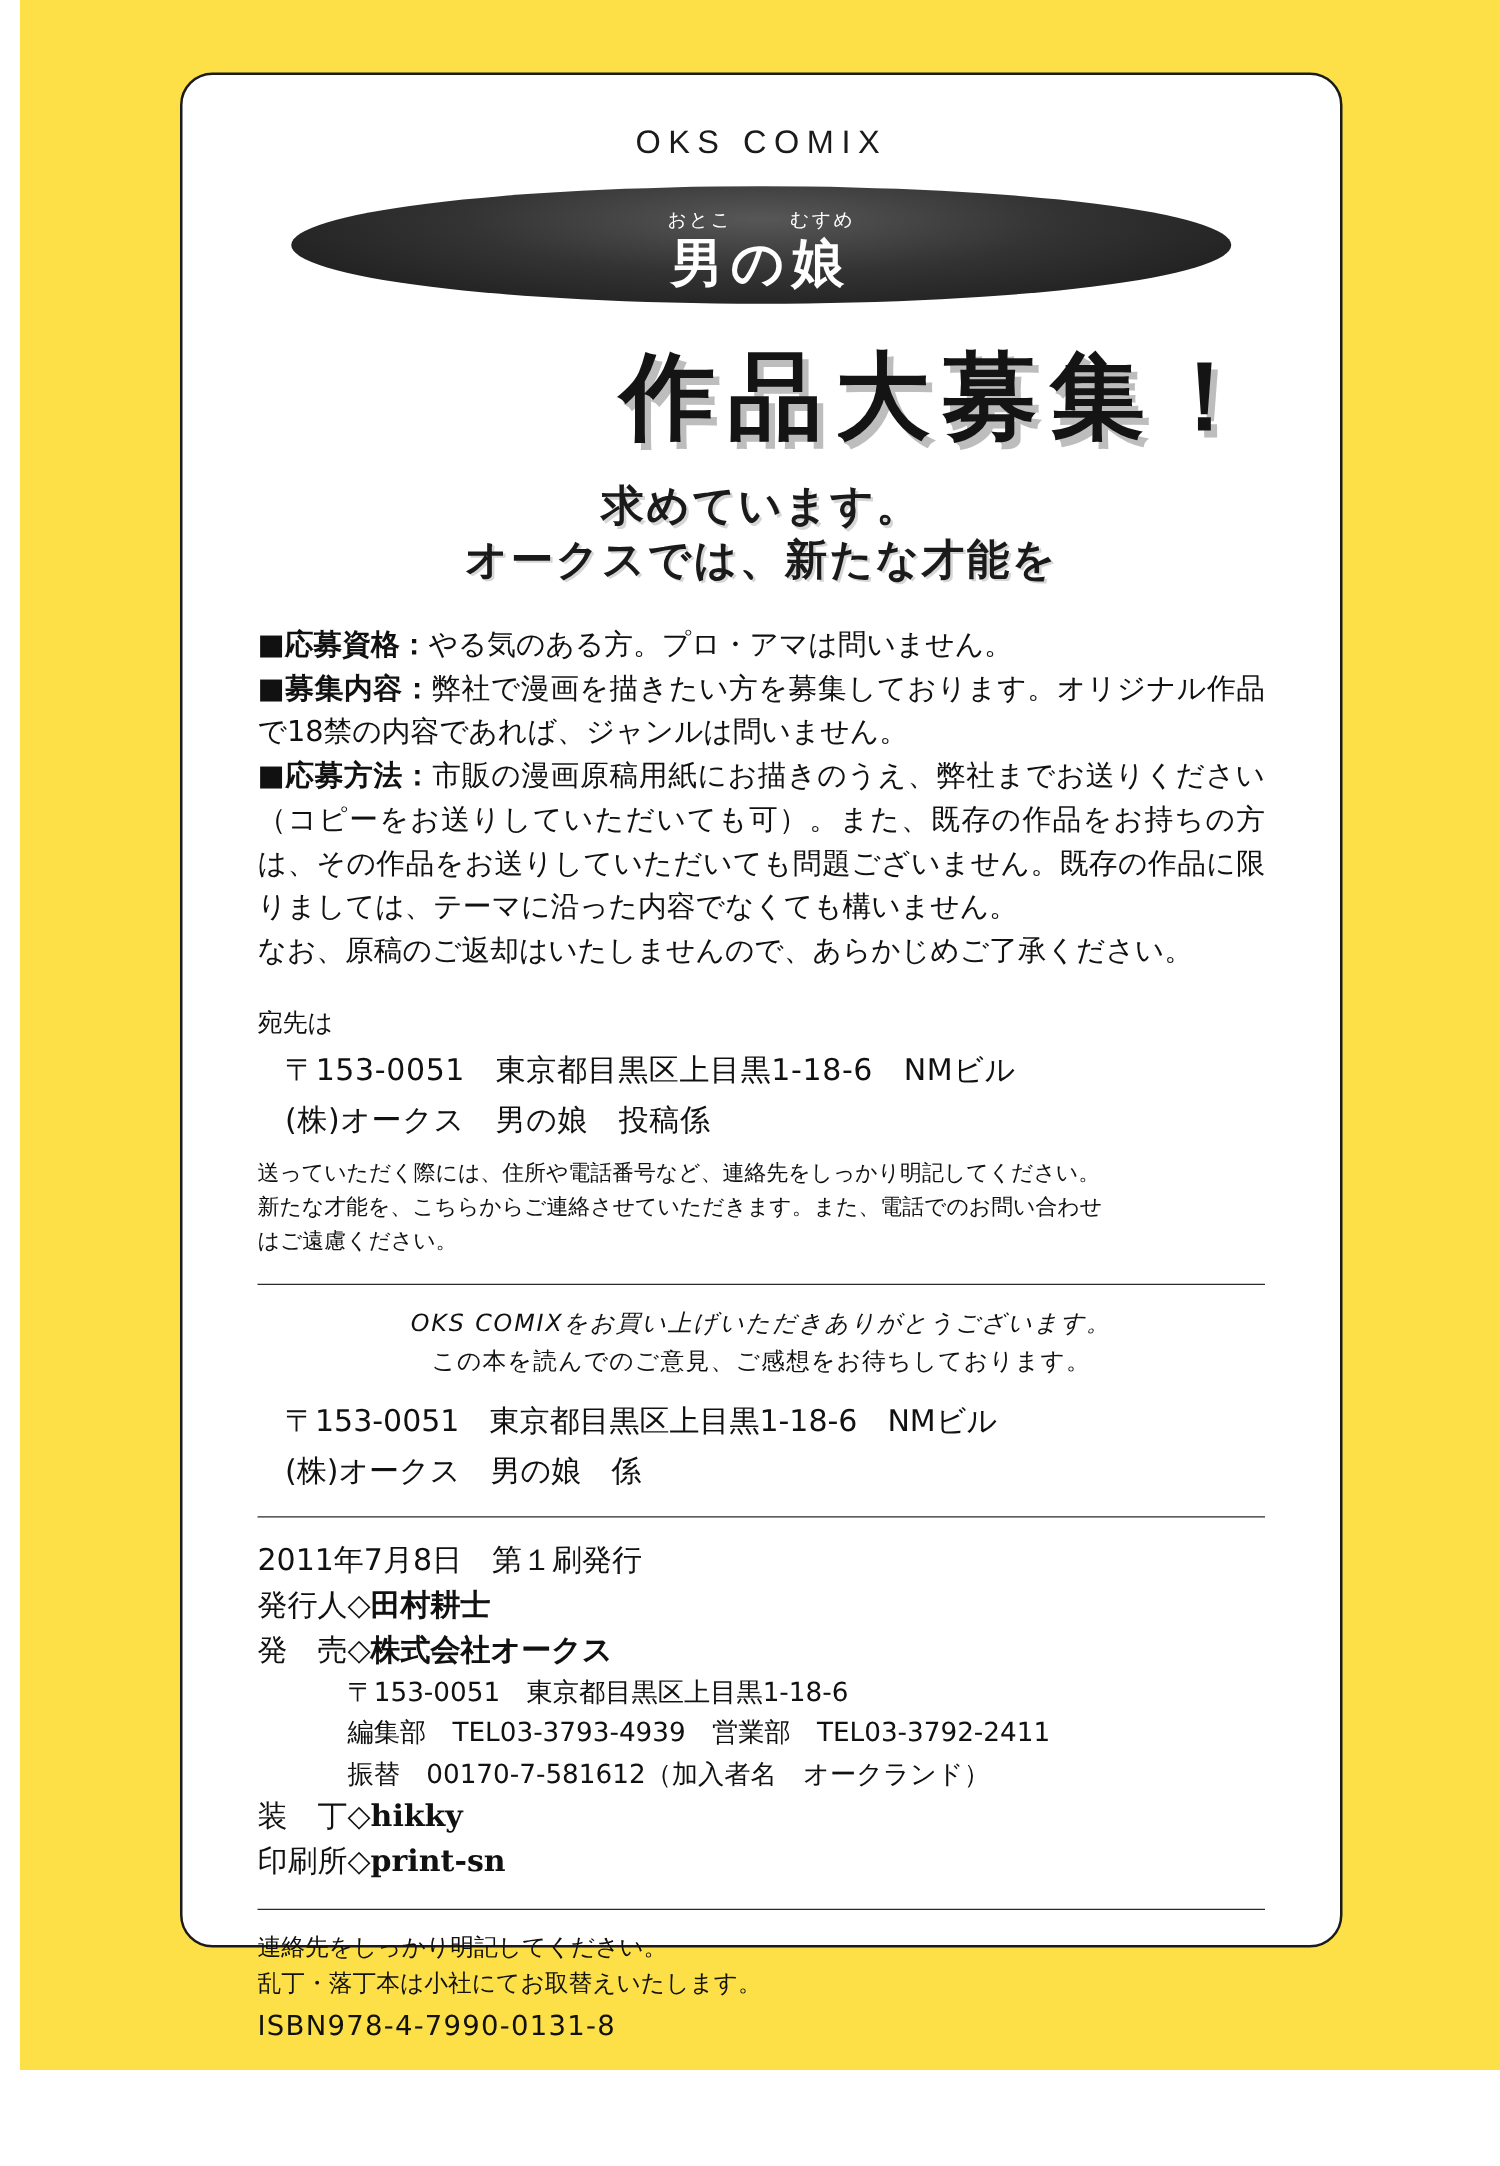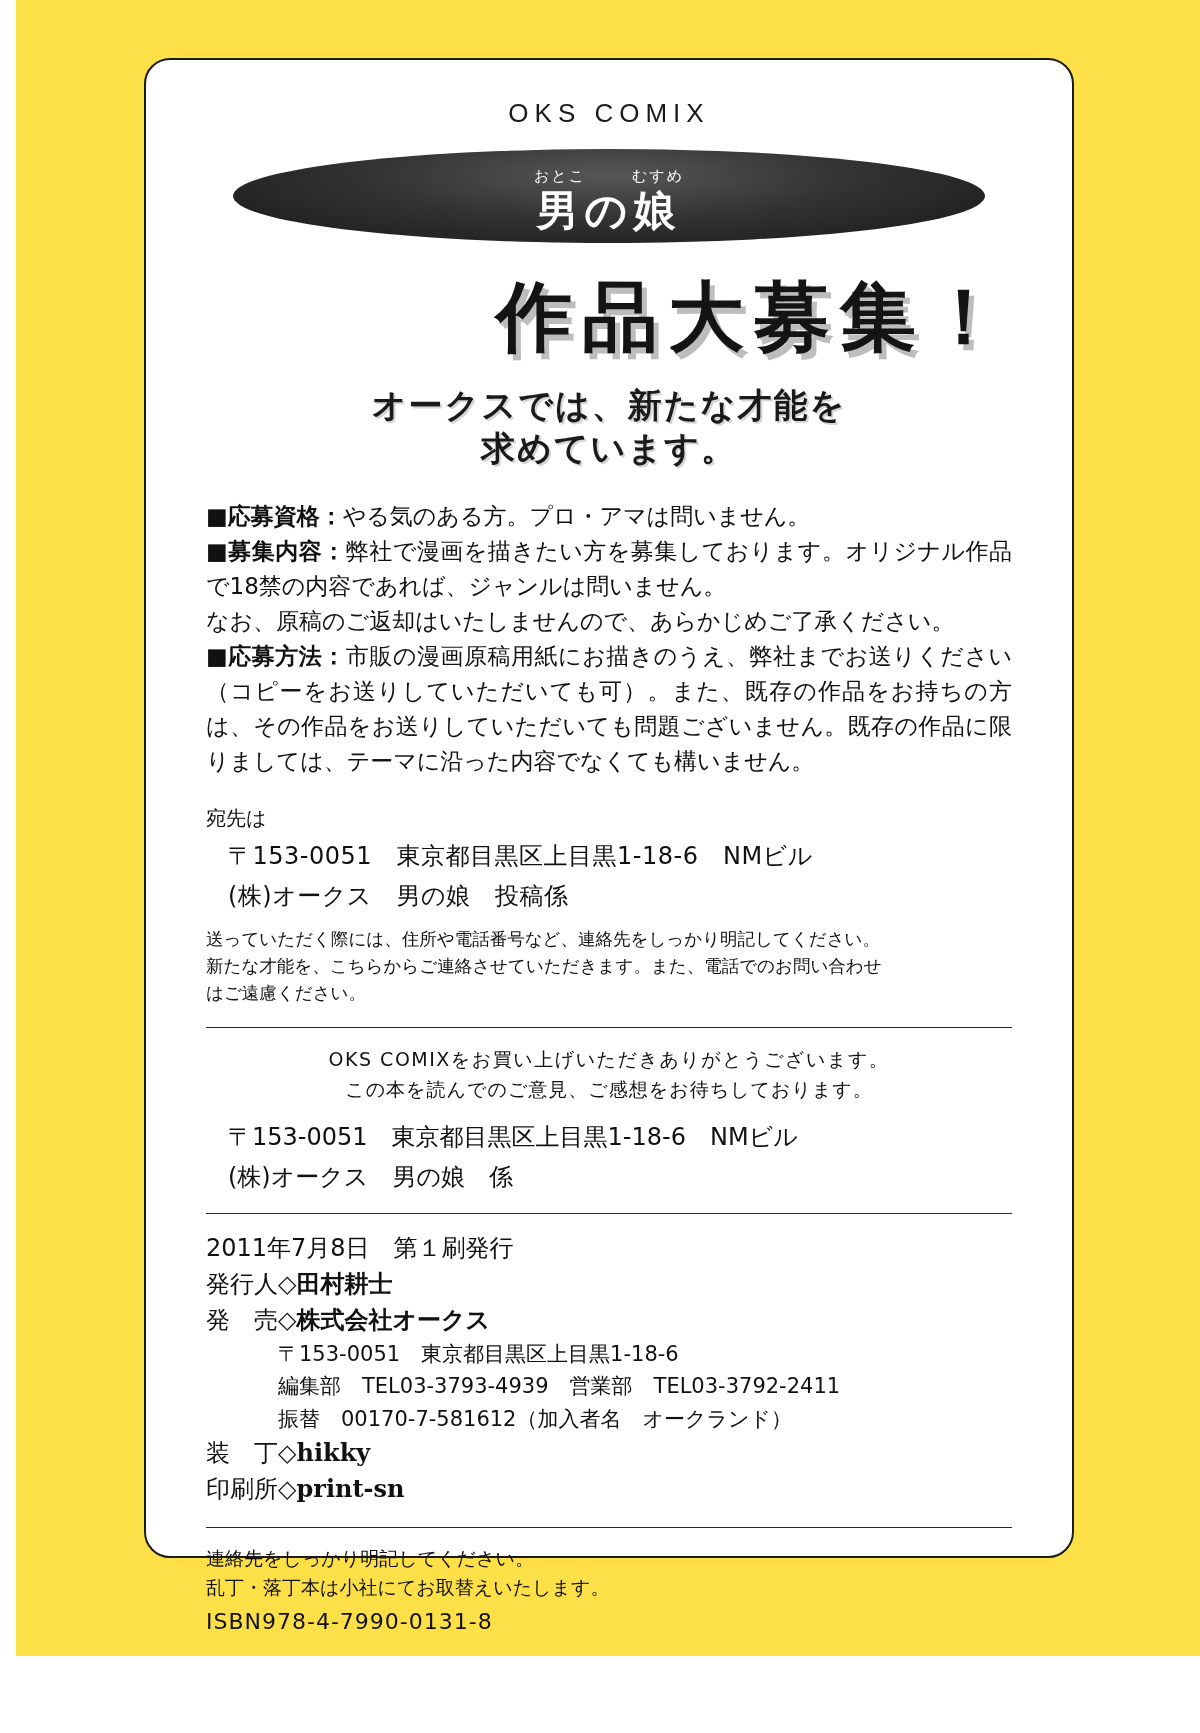--- a/index.html
+++ b/index.html
@@ -152,21 +152,21 @@
     margin: 20px 0 0 0;
   }
 
   .thanks {
     margin-top: 16px;
     font-size: 19px;
     line-height: 1.6;
     text-align: center;
     letter-spacing: 1px;
   }
-  .thanks .l1 { letter-spacing: 1.5px; }
+  .thanks .l1 { letter-spacing: 1.5px; font-style: italic; }
 
   .addr2 {
     margin-top: 16px;
     font-size: 24px;
     padding-left: 22px;
   }
   .addr2 .l2 { margin-top: 8px; }
 
   .colophon {
     margin-top: 16px;
@@ -212,29 +212,29 @@
         <div class="ellipse"></div>
         <div class="ellipse-ruby">
           <span>おとこ</span><span class="ruby-gap"></span><span>むすめ</span>
         </div>
         <div class="ellipse-title">男の娘</div>
       </div>
 
       <div class="big-title">作品大募集！</div>
 
       <div class="sub-lines">
+        <div>求めています。</div>
         <div>オークスでは、新たな才能を</div>
-        <div>求めています。</div>
       </div>
 
       <div class="body-block">
         <p><span class="lead">■応募資格：</span><span>やる気のある方。プロ・アマは問いません。</span></p>
         <p><span class="lead">■募集内容：</span><span>弊社で漫画を描きたい方を募集しております。オリジナル作品で18禁の内容であれば、ジャンルは問いません。</span></p>
+        <p><span class="lead">■応募方法：</span><span>市販の漫画原稿用紙にお描きのうえ、弊社までお送りください（コピーをお送りしていただいても可）。また、既存の作品をお持ちの方は、その作品をお送りしていただいても問題ございません。既存の作品に限りましては、テーマに沿った内容でなくても構いません。</span></p>
         <p>なお、原稿のご返却はいたしませんので、あらかじめご了承ください。</p>
-        <p><span class="lead">■応募方法：</span><span>市販の漫画原稿用紙にお描きのうえ、弊社までお送りください（コピーをお送りしていただいても可）。また、既存の作品をお持ちの方は、その作品をお送りしていただいても問題ございません。既存の作品に限りましては、テーマに沿った内容でなくても構いません。</span></p>
       </div>
 
       <div class="addr-head">宛先は</div>
       <div class="addr-line">〒153-0051　東京都目黒区上目黒1-18-6　NMビル</div>
       <div class="addr-line2">(株)オークス　男の娘　投稿係</div>
 
       <div class="note">
         <div>送っていただく際には、住所や電話番号など、連絡先をしっかり明記してください。</div>
         <div>新たな才能を、こちらからご連絡させていただきます。また、電話でのお問い合わせ</div>
         <div>はご遠慮ください。</div>

